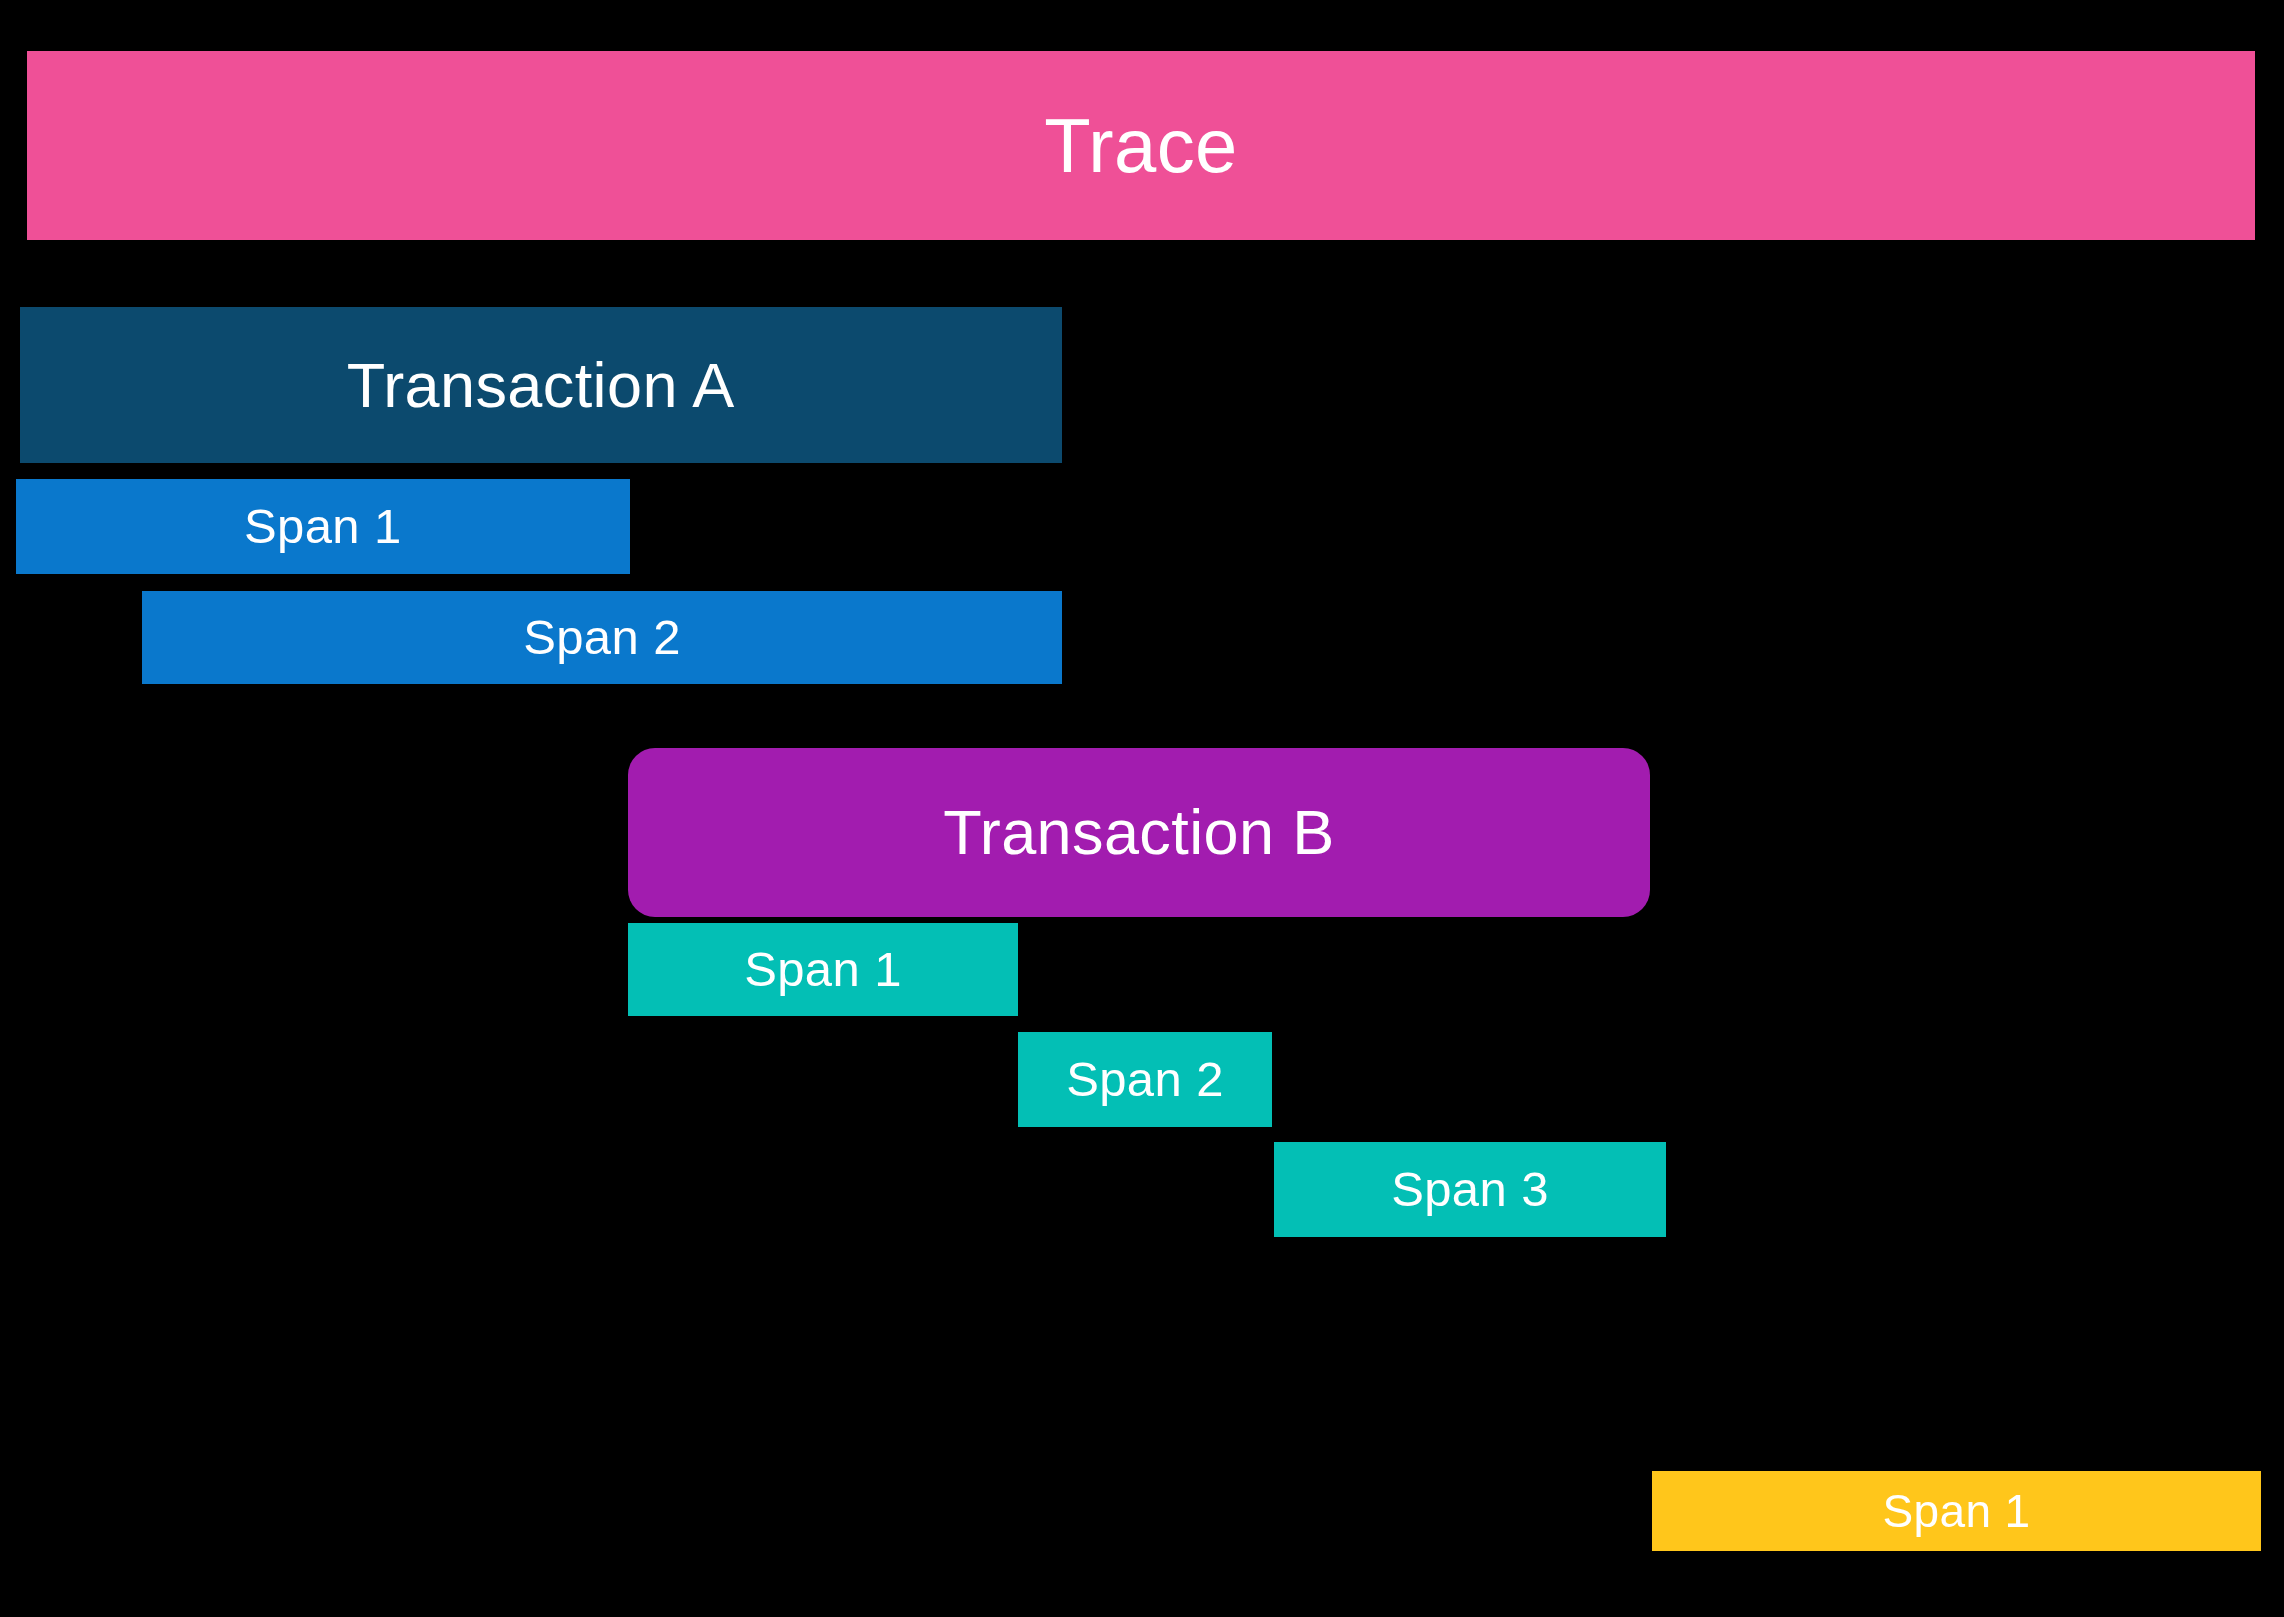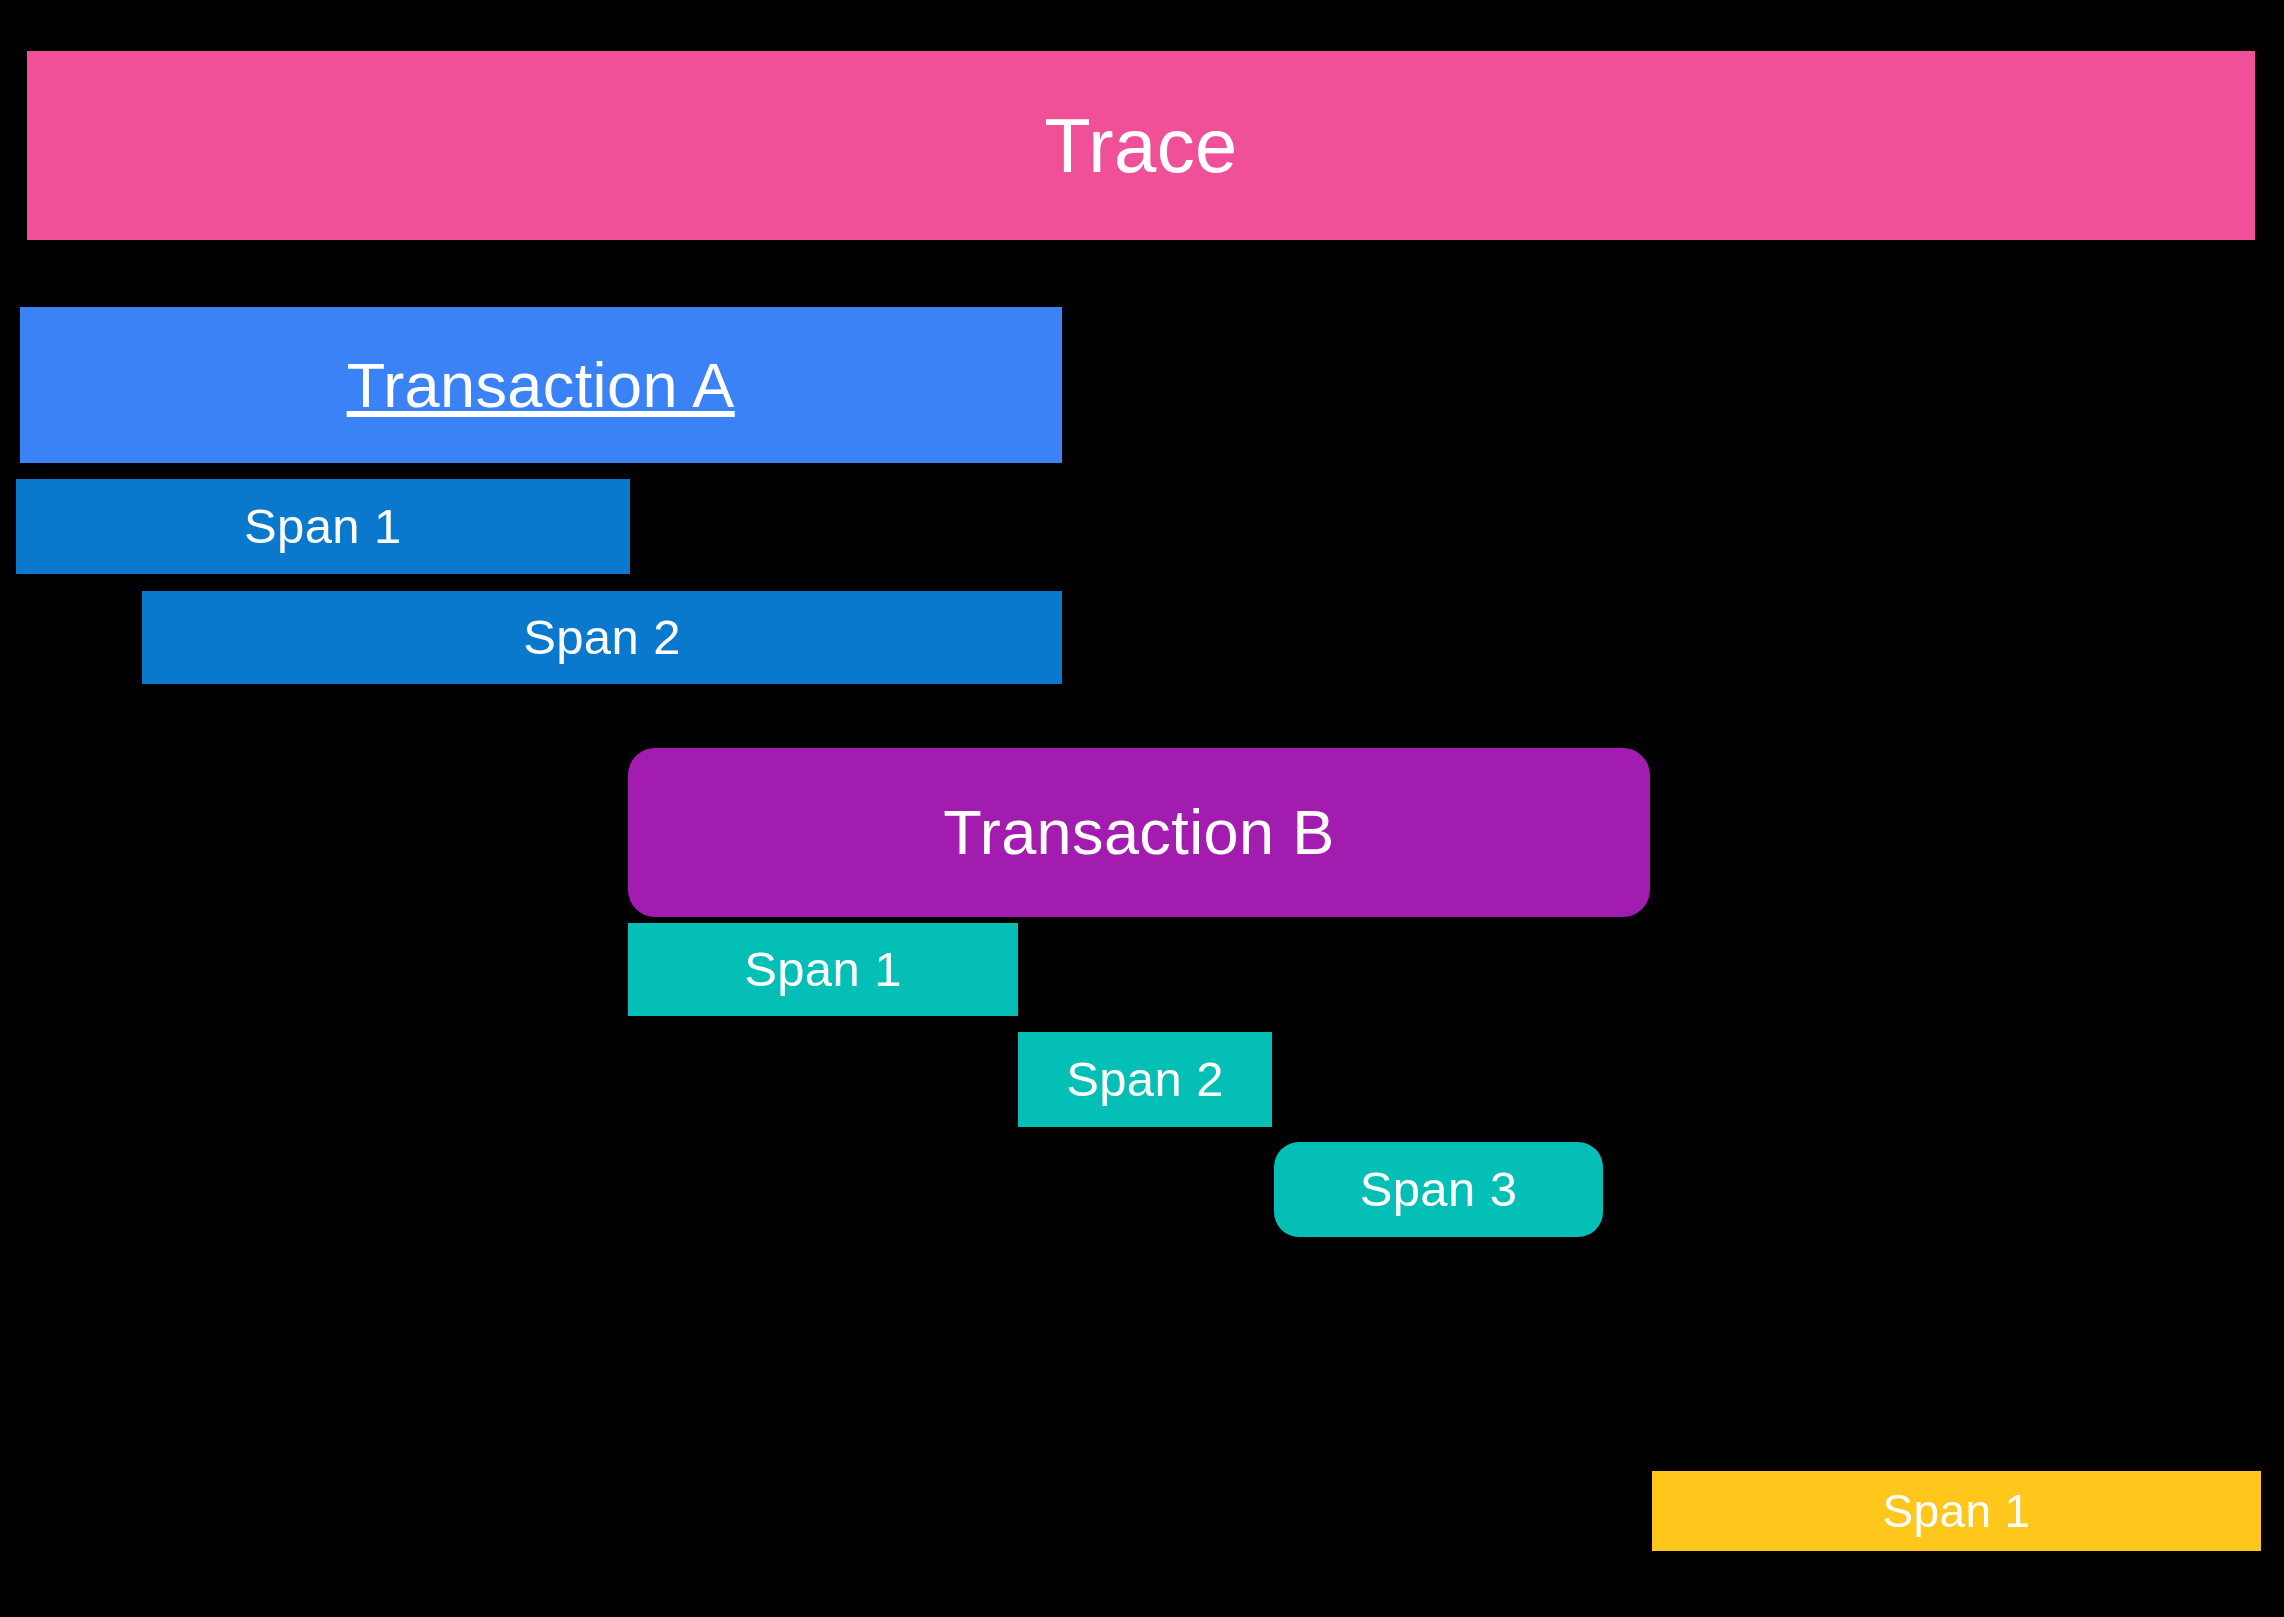--- a/index.html
+++ b/index.html
@@ -39,38 +39,38 @@
   .lvl-span  .bar-label   { font-size: 49px; }
   .lvl-span-c .bar-label  { font-size: 46px; }
 </style>
 </head>
 <body>
 
 <div id="canvas" style="background: rgb(0, 0, 0);">
     <div class="bar lvl-trace" style="left: 27px; top: 51px; width: 2228px; height: 189px; background: rgb(239, 80, 151); color: rgb(255, 255, 255); justify-content: center;">
       <span class="bar-label">Trace</span>
     </div>
-    <div class="bar lvl-txn" style="left: 19.7px; top: 307px; width: 1042px; height: 156px; background: #3b82f6; color: rgb(255, 255, 255); justify-content: center; text-decoration: underline;">
+    <div class="bar lvl-txn" style="left: 19.7px; top: 307px; width: 1042px; height: 156px; background: #0c4a6e; color: rgb(255, 255, 255); justify-content: center;">
       <span class="bar-label">Transaction A</span>
     </div>
     <div class="bar lvl-span" style="left: 15.8px; top: 479px; width: 614px; height: 95px; background: rgb(10, 120, 204); color: rgb(255, 255, 255); justify-content: center;">
       <span class="bar-label">Span 1</span>
     </div>
     <div class="bar lvl-span" style="left: 142px; top: 591px; width: 920px; height: 93px; background: rgb(10, 120, 204); color: rgb(255, 255, 255); justify-content: center;">
       <span class="bar-label">Span 2</span>
     </div>
     <div class="bar lvl-txn" style="left: 628px; top: 748px; width: 1022px; height: 169px; background: #a21caf; color: rgb(255, 255, 255); justify-content: center; border-radius: 27px;">
       <span class="bar-label">Transaction B</span>
     </div>
     <div class="bar lvl-span" style="left: 628px; top: 923px; width: 390px; height: 93px; background: rgb(3, 191, 181); color: rgb(255, 255, 255); justify-content: center;">
       <span class="bar-label">Span 1</span>
     </div>
     <div class="bar lvl-span" style="left: 1018px; top: 1032px; width: 254px; height: 95px; background: rgb(3, 191, 181); color: rgb(255, 255, 255); justify-content: center;">
       <span class="bar-label">Span 2</span>
     </div>
-    <div class="bar lvl-span" style="left: 1274px; top: 1142px; width: 329px; height: 95px; background: rgb(3, 191, 181); color: rgb(255, 255, 255); justify-content: center; border-radius: 25px;">
+    <div class="bar lvl-span" style="left: 1274px; top: 1142px; width: 392px; height: 95px; background: rgb(3, 191, 181); color: rgb(255, 255, 255); justify-content: center;">
       <span class="bar-label">Span 3</span>
     </div>
     <div class="bar lvl-span-c" style="left: 1652px; top: 1471px; width: 609px; height: 80px; background: rgb(255, 198, 27); color: rgb(255, 255, 255); justify-content: center;">
       <span class="bar-label">Span 1</span>
     </div>
   </div>
 
 
 </body></html>

